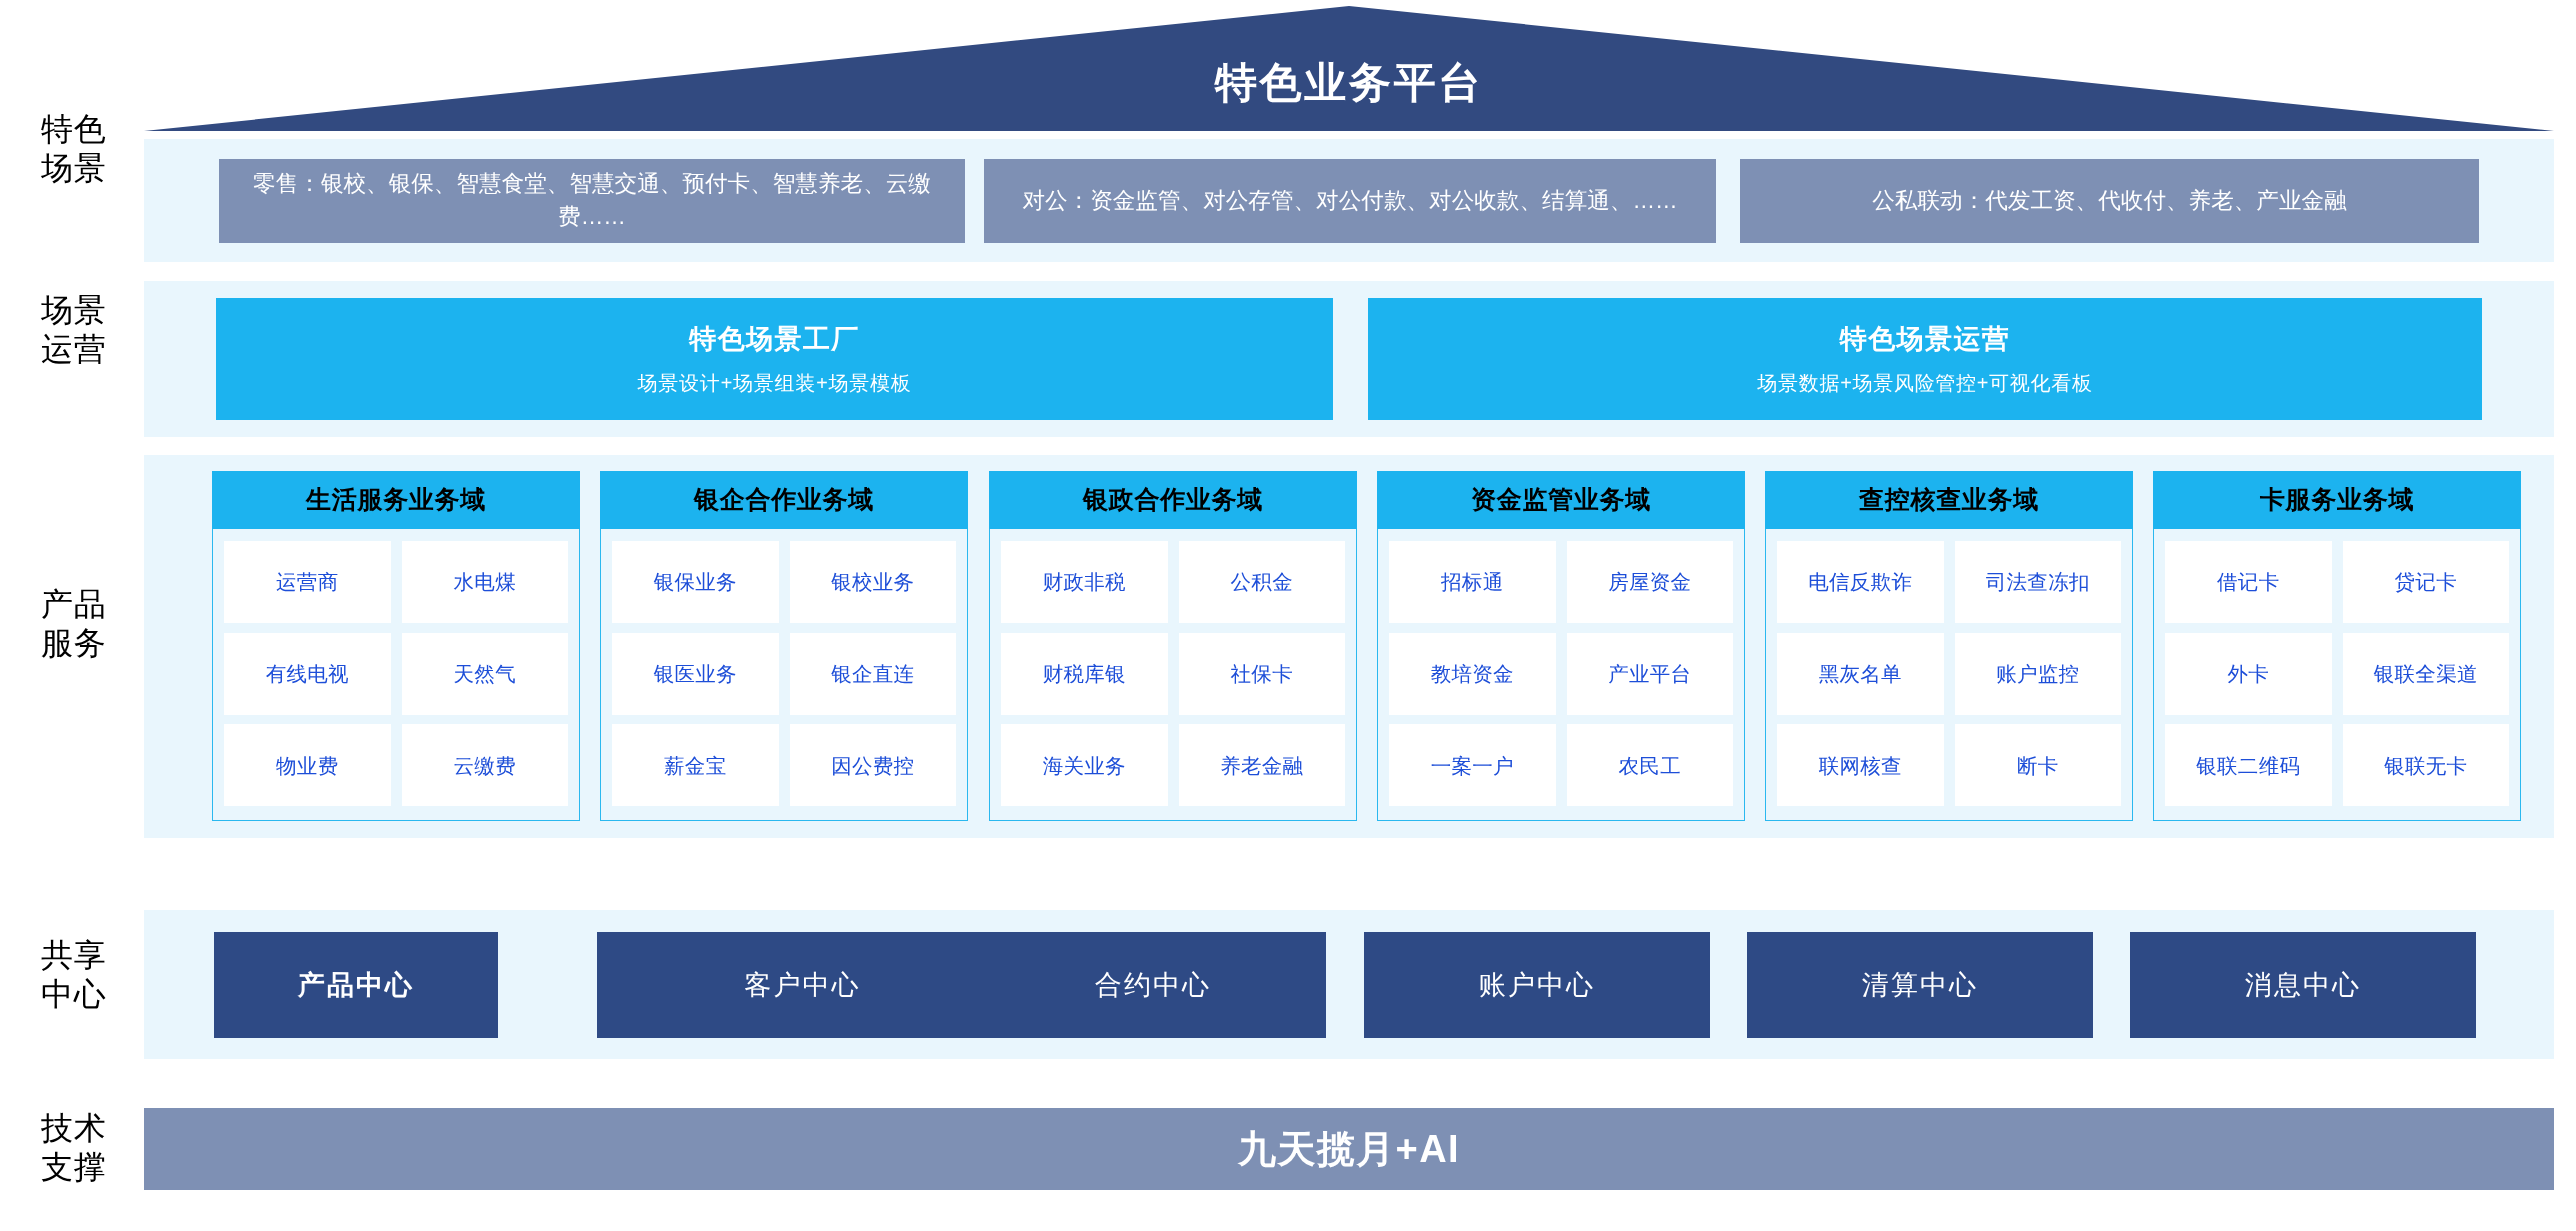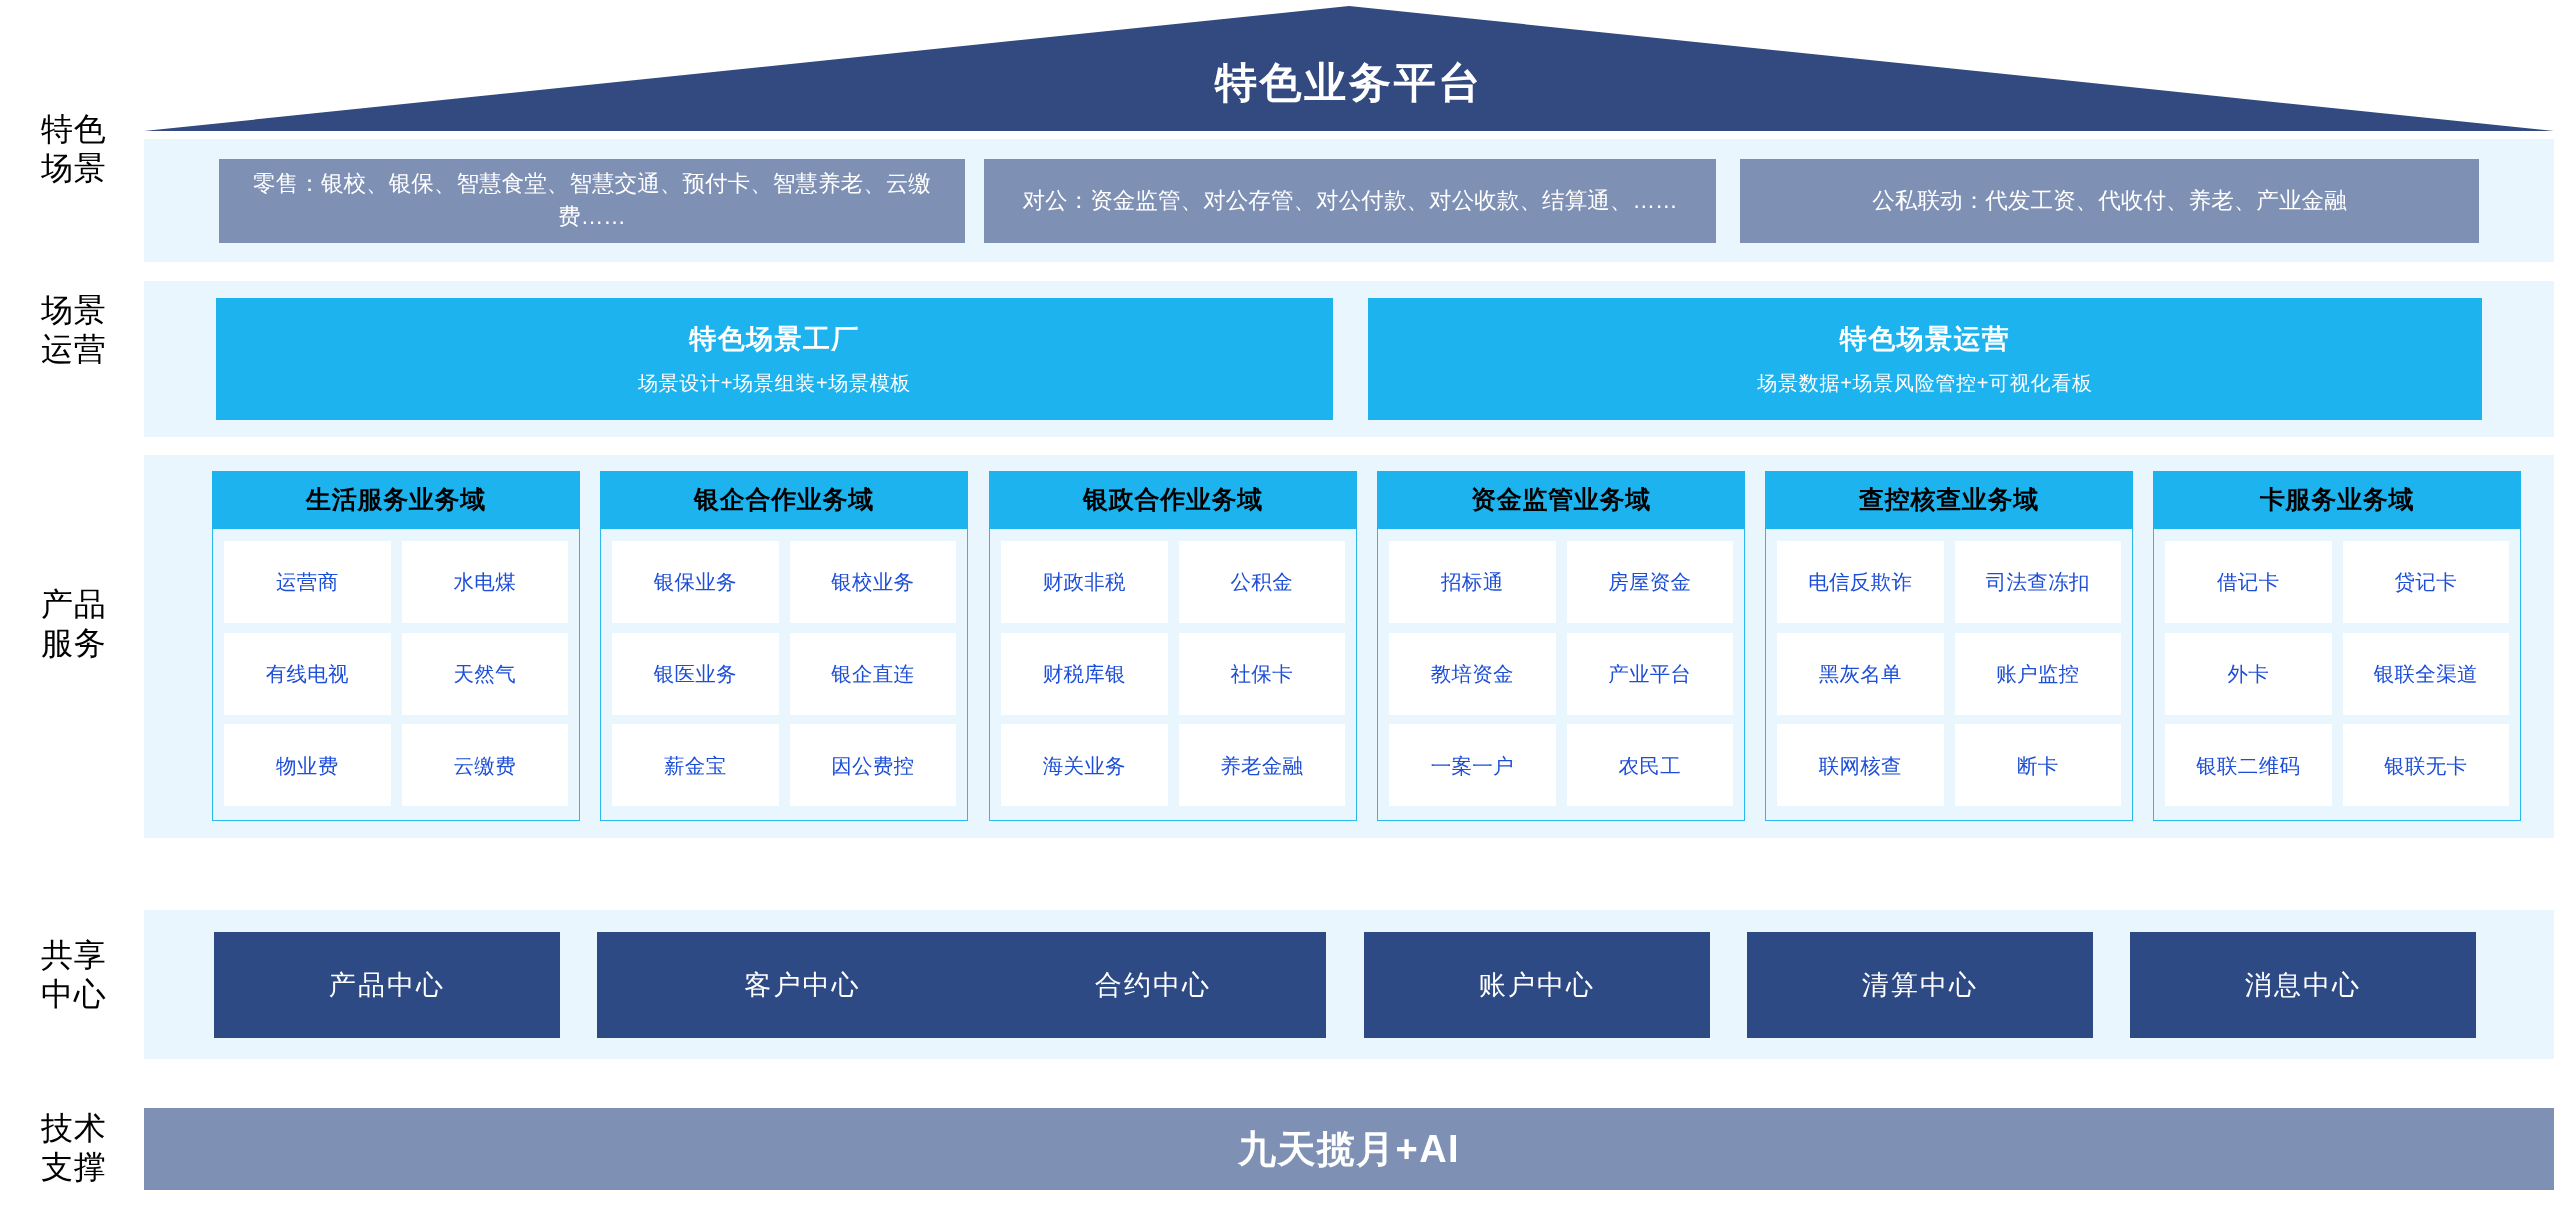--- a/index.html
+++ b/index.html
@@ -130,21 +130,21 @@
   </div>
 
   <div class="panel" style="left:144px; top:139px; width:2410px; height:123px;">
     
   </div>
   <div class="scn" style="left:219px; top:159px; width:746px; height:84px;">零售：银校、银保、智慧食堂、智慧交通、预付卡、智慧养老、云缴费……</div>
   <div class="scn" style="left:984px; top:159px; width:732px; height:84px;">对公：资金监管、对公存管、对公付款、对公收款、结算通、……</div>
   <div class="scn" style="left:1740px; top:159px; width:739px; height:84px;">公私联动：代发工资、代收付、养老、产业金融</div>
 
   <div class="panel" style="left:144px; top:281px; width:2410px; height:156px;"></div>
-  <div class="ops" style="left:216px; top:298px; width:1117px; height:122px;">
+  <div class="ops" style="left:216px; top:298px; width:1117px; height:122px;font-family:Liberation Mono, monospace;">
     <div class="ops-title">特色场景工厂</div>
     <div class="ops-sub">场景设计+场景组装+场景模板</div>
   </div>
   <div class="ops" style="left:1368px; top:298px; width:1114px; height:122px;">
     <div class="ops-title">特色场景运营</div>
     <div class="ops-sub">场景数据+场景风险管控+可视化看板</div>
   </div>
 
   <div class="panel" style="left:144px; top:455px; width:2410px; height:383px;"></div>
 
@@ -226,21 +226,21 @@
         </div>
       <div class="chip">
           <div>银联</div>
           <div>二维码</div>
         </div>
       <div class="chip">银联无卡</div>
     </div>
   </div>
 
   <div class="panel" style="left:144px; top:910px; width:2410px; height:149px;"></div>
-  <div class="center" style="left:214px; top:932px; width:346px; height:106px;">产品中心</div>
+  <div class="center" style="left:214px; top:932px; width:284px; height:106px;font-weight:bold;">产品中心</div>
   <div class="center" style="left:597px; top:932px; width:411px; height:106px;">客户中心</div>
   <div class="center" style="left:980px; top:932px; width:346px; height:106px;">合约中心</div>
   <div class="center" style="left:1364px; top:932px; width:346px; height:106px;">账户中心</div>
   <div class="center" style="left:1747px; top:932px; width:346px; height:106px;">清算中心</div>
   <div class="center" style="left:2130px; top:932px; width:346px; height:106px;">消息中心</div>
 
   <div class="techbar">九天揽月+AI</div>
 
 </div>
 

